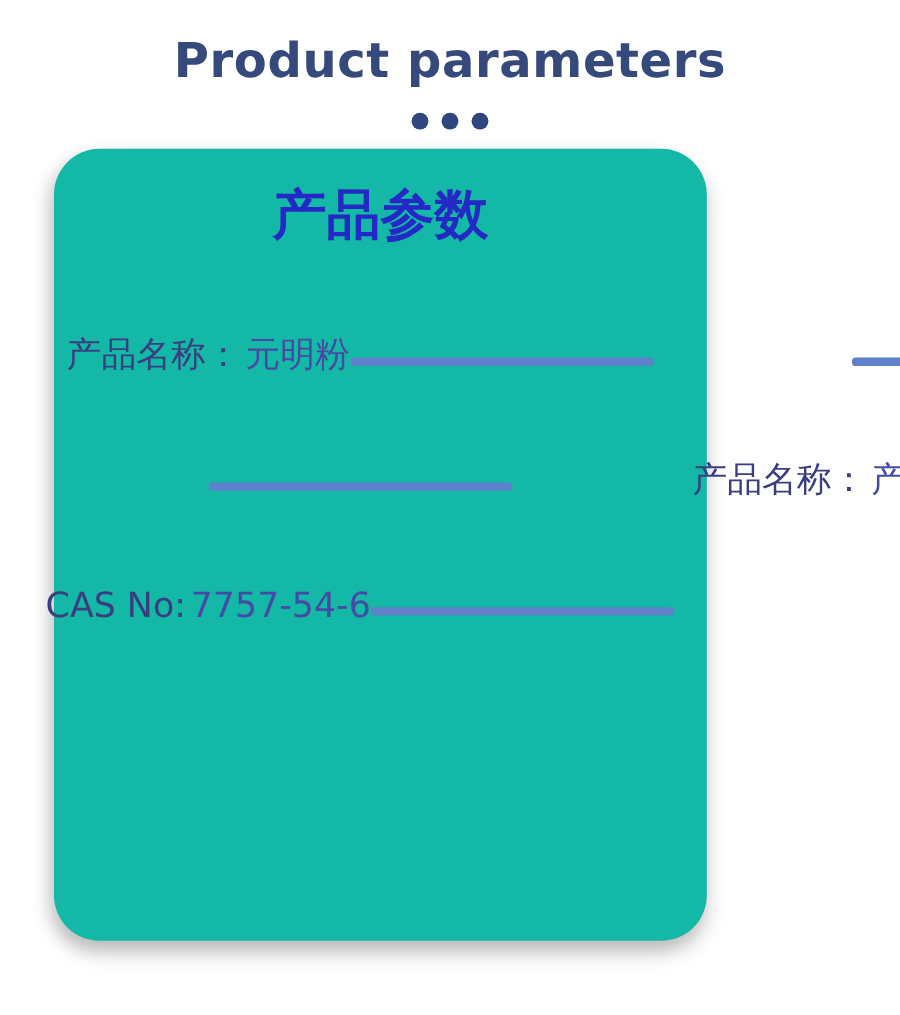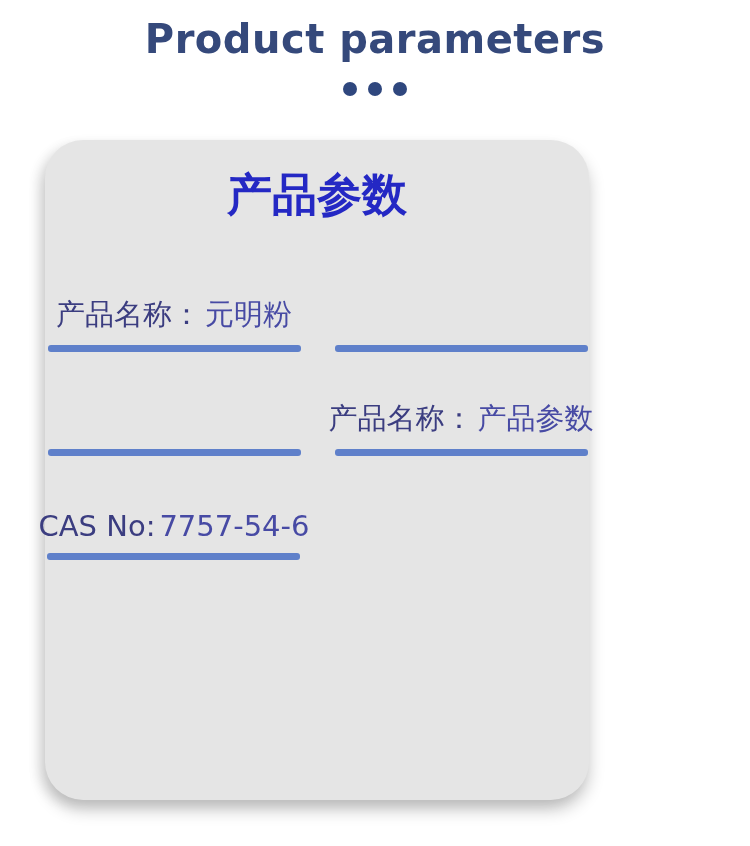--- a/index.html
+++ b/index.html
@@ -12,21 +12,21 @@
     font-family: "DejaVu Sans", "Liberation Sans", sans-serif;
   }
   .page {
     position: relative;
     width: 750px;
     height: 846px;
   }
   
   .header-title {
     margin: 0;
-    padding-top: 16px;
+    padding-top: 28px;
     text-align: center;
     font-size: 40px;
     font-weight: 600;
     letter-spacing: 0.5px;
     color: #35497B;
   }
   .dots {
     margin-top: 20px;
     display: flex;
     justify-content: center;
@@ -35,24 +35,24 @@
   .dot {
     width: 14px;
     height: 14px;
     border-radius: 50%;
     background: #2F477E;
   }
   
   .card {
     position: absolute;
     left: 45px;
-    top: 140px;
+    top: 124px;
     width: 544px;
     height: 660px;
-    background: #e5e5e5;
+    background: #14b8a6;
     border-radius: 38px;
     box-shadow: 0 10px 16px rgba(0,0,0,0.22), -7px 5px 12px rgba(0,0,0,0.08);
     box-sizing: border-box;
     padding-top: 30px;
   }
   .card-title {
     margin: 0;
     height: 50px;
     line-height: 50px;
     text-align: center;
@@ -64,21 +64,21 @@
   .params {
     margin-top: 62px;
     display: grid;
     grid-template-columns: 1fr 1fr;
     row-gap: 34px;
     justify-items: center;
   }
   .param {
     height: 70px;
     display: flex;
-    flex-direction: column;
+    flex-direction: row;
     justify-content: flex-end;
     align-items: center;
     text-align: center;
   }
   .param:nth-child(odd)  { transform: translateX(-7px); }
   .param:nth-child(even) { transform: translateX(8px); }
   .param-text {
     white-space: nowrap;
     font-size: 29px;
     margin-bottom: 10px;

